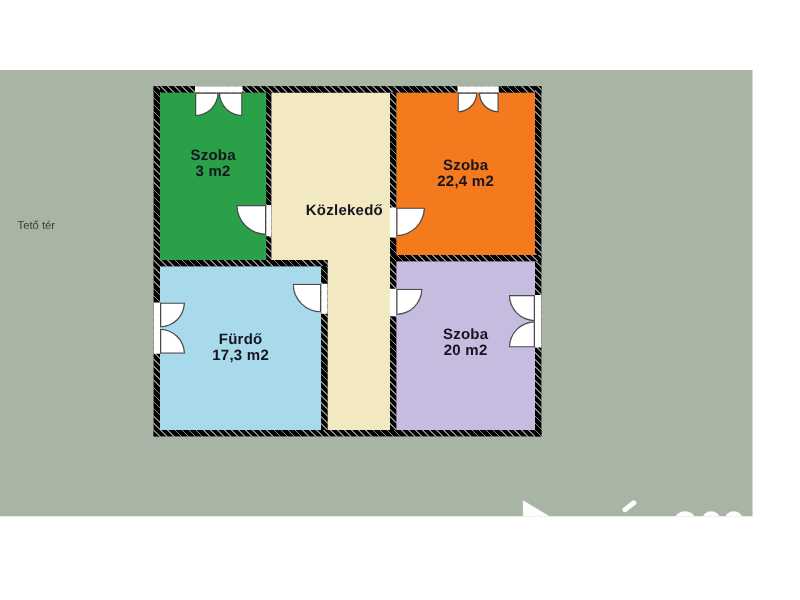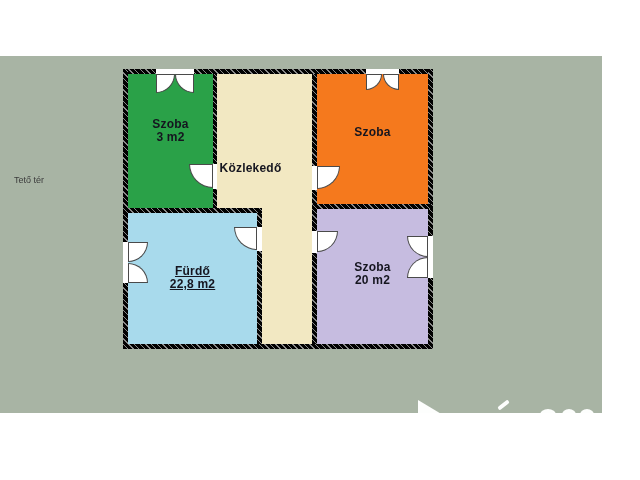--- a/index.html
+++ b/index.html
@@ -100,28 +100,29 @@
   <div class="gap" style="left:257px; top:227px; width:5px; height:24px;"></div>
   <div class="leaf sw" style="left:234px; top:227px; width:23px; height:23px;"></div>
 
   <div class="gap" style="left:312px; top:231px; width:5px; height:22px;"></div>
   <div class="leaf se" style="left:317px; top:231px; width:21px; height:21px;"></div>
 
   <div class="room-label" style="left:128px; top:118px; width:85px;">
     <span>Szoba</span>
     <span>3 m2</span>
   </div>
-  <div class="room-label" style="left:203px; top:162px; width:95px;">
+  <div class="room-label" style="left:228px; top:162px; width:95px;">
     <span>Közlekedő</span>
   </div>
   <div class="room-label" style="left:317px; top:126px; width:111px;">
     <span>Szoba</span>
+    <span>22,4 m2</span>
   </div>
-  <div class="room-label" style="left:128px; top:265px; width:129px;text-decoration:underline;">
+  <div class="room-label" style="left:128px; top:265px; width:129px;">
     <span>Fürdő</span>
-    <span>22,8 m2</span>
+    <span>17,3 m2</span>
   </div>
   <div class="room-label" style="left:317px; top:261px; width:111px;">
     <span>Szoba</span>
     <span>20 m2</span>
   </div>
 
 </div>
 
 </body></html>

